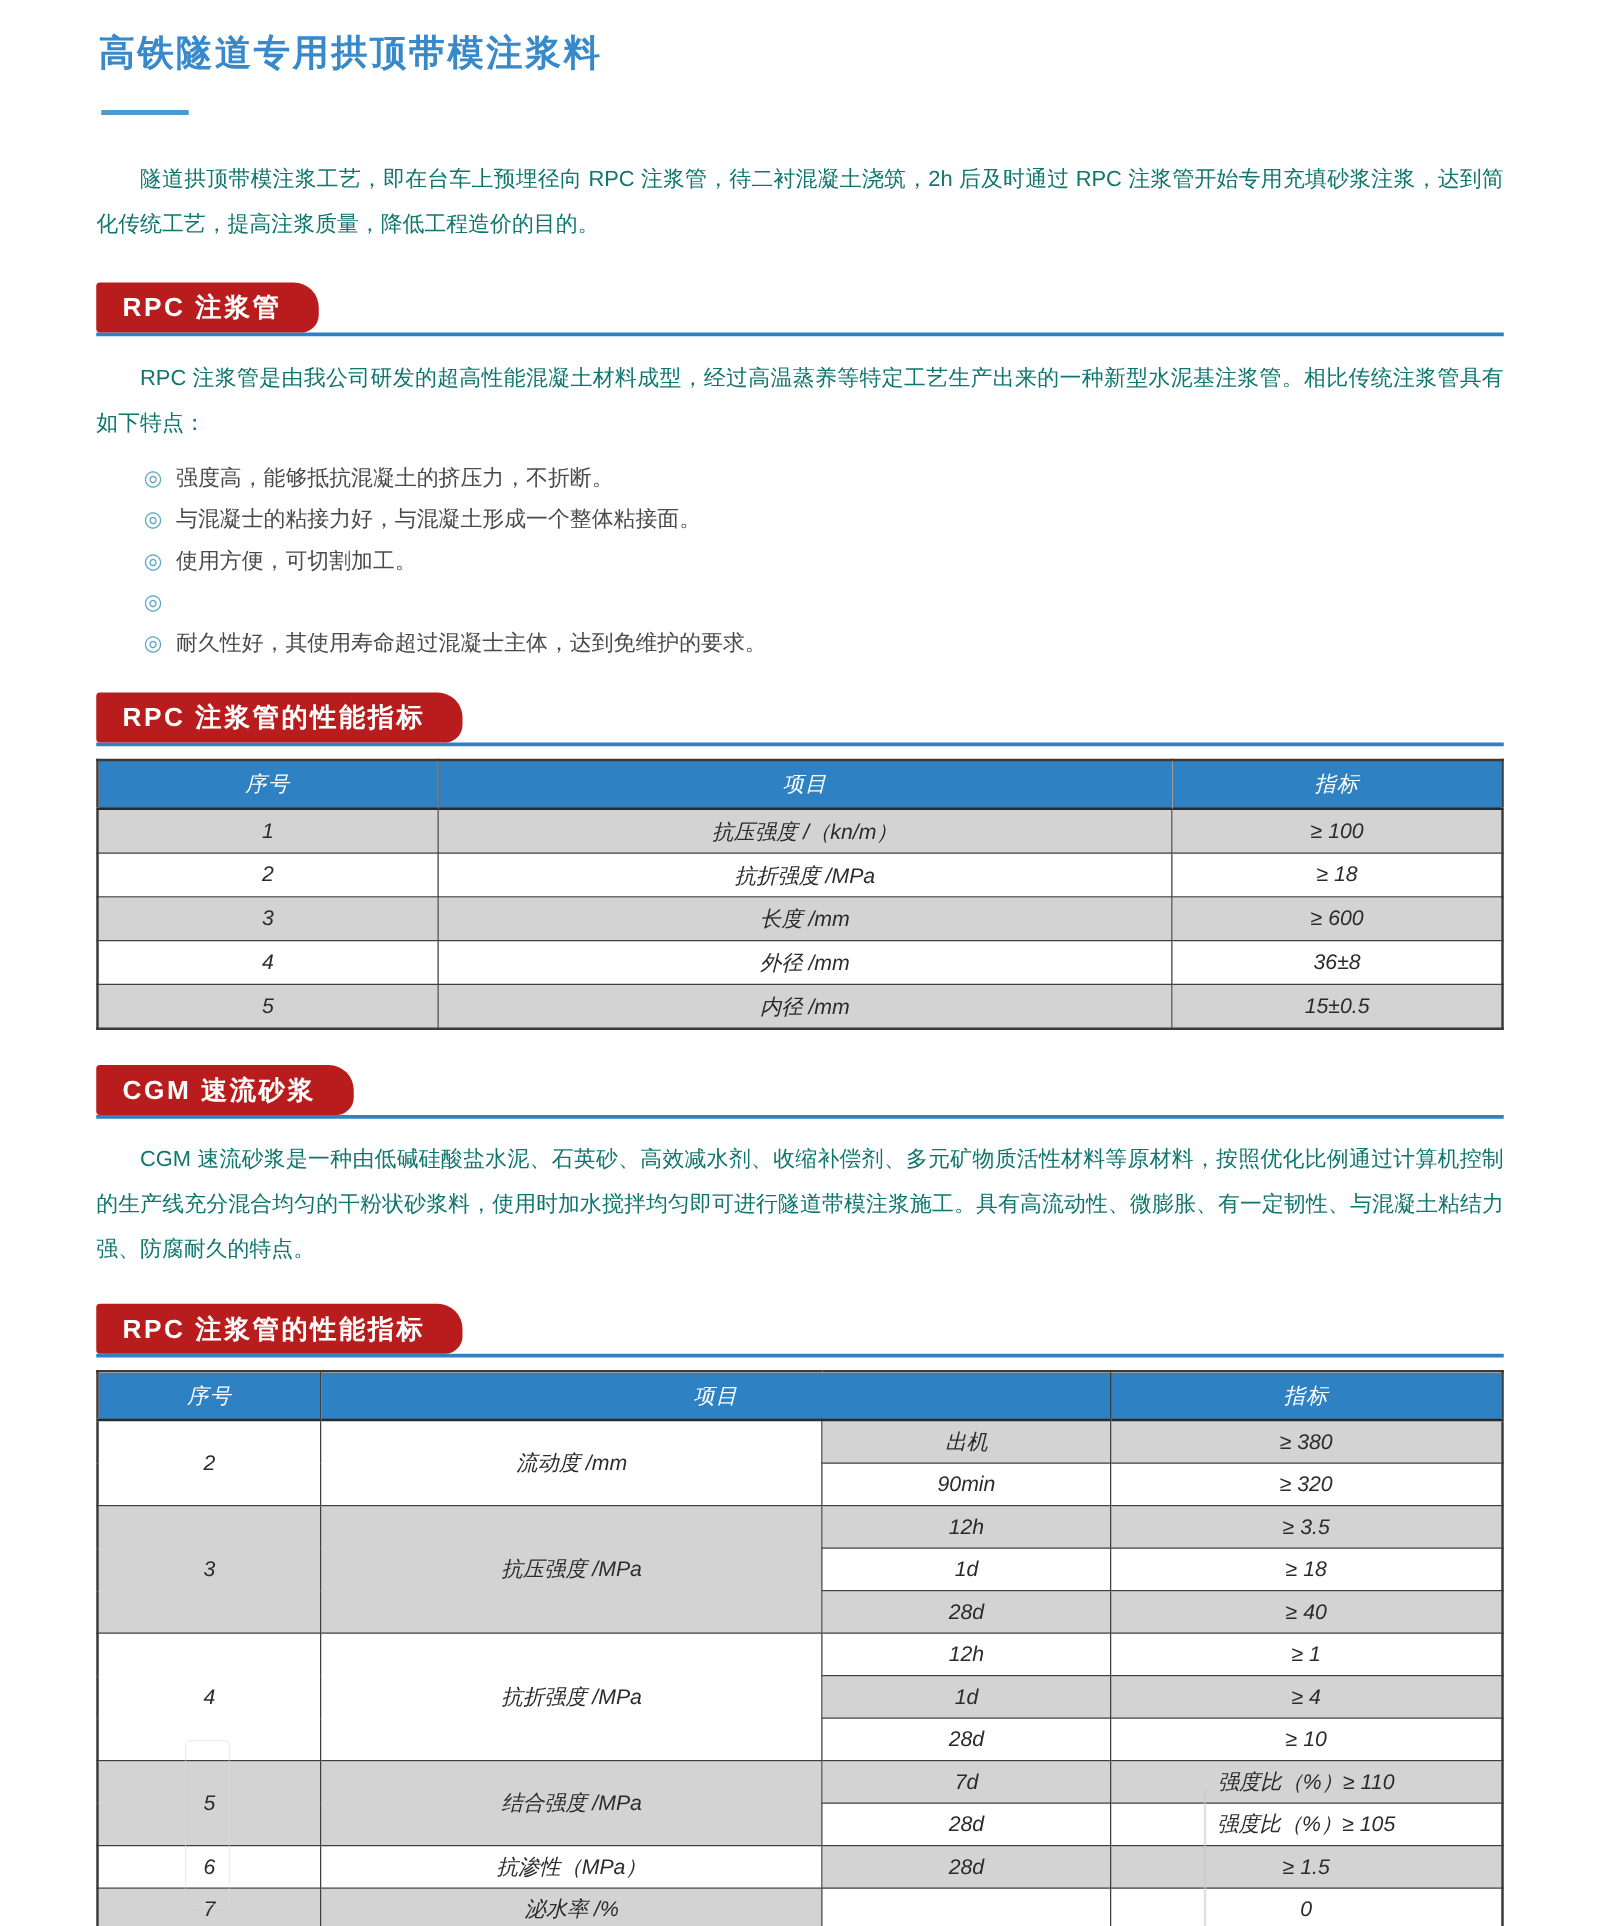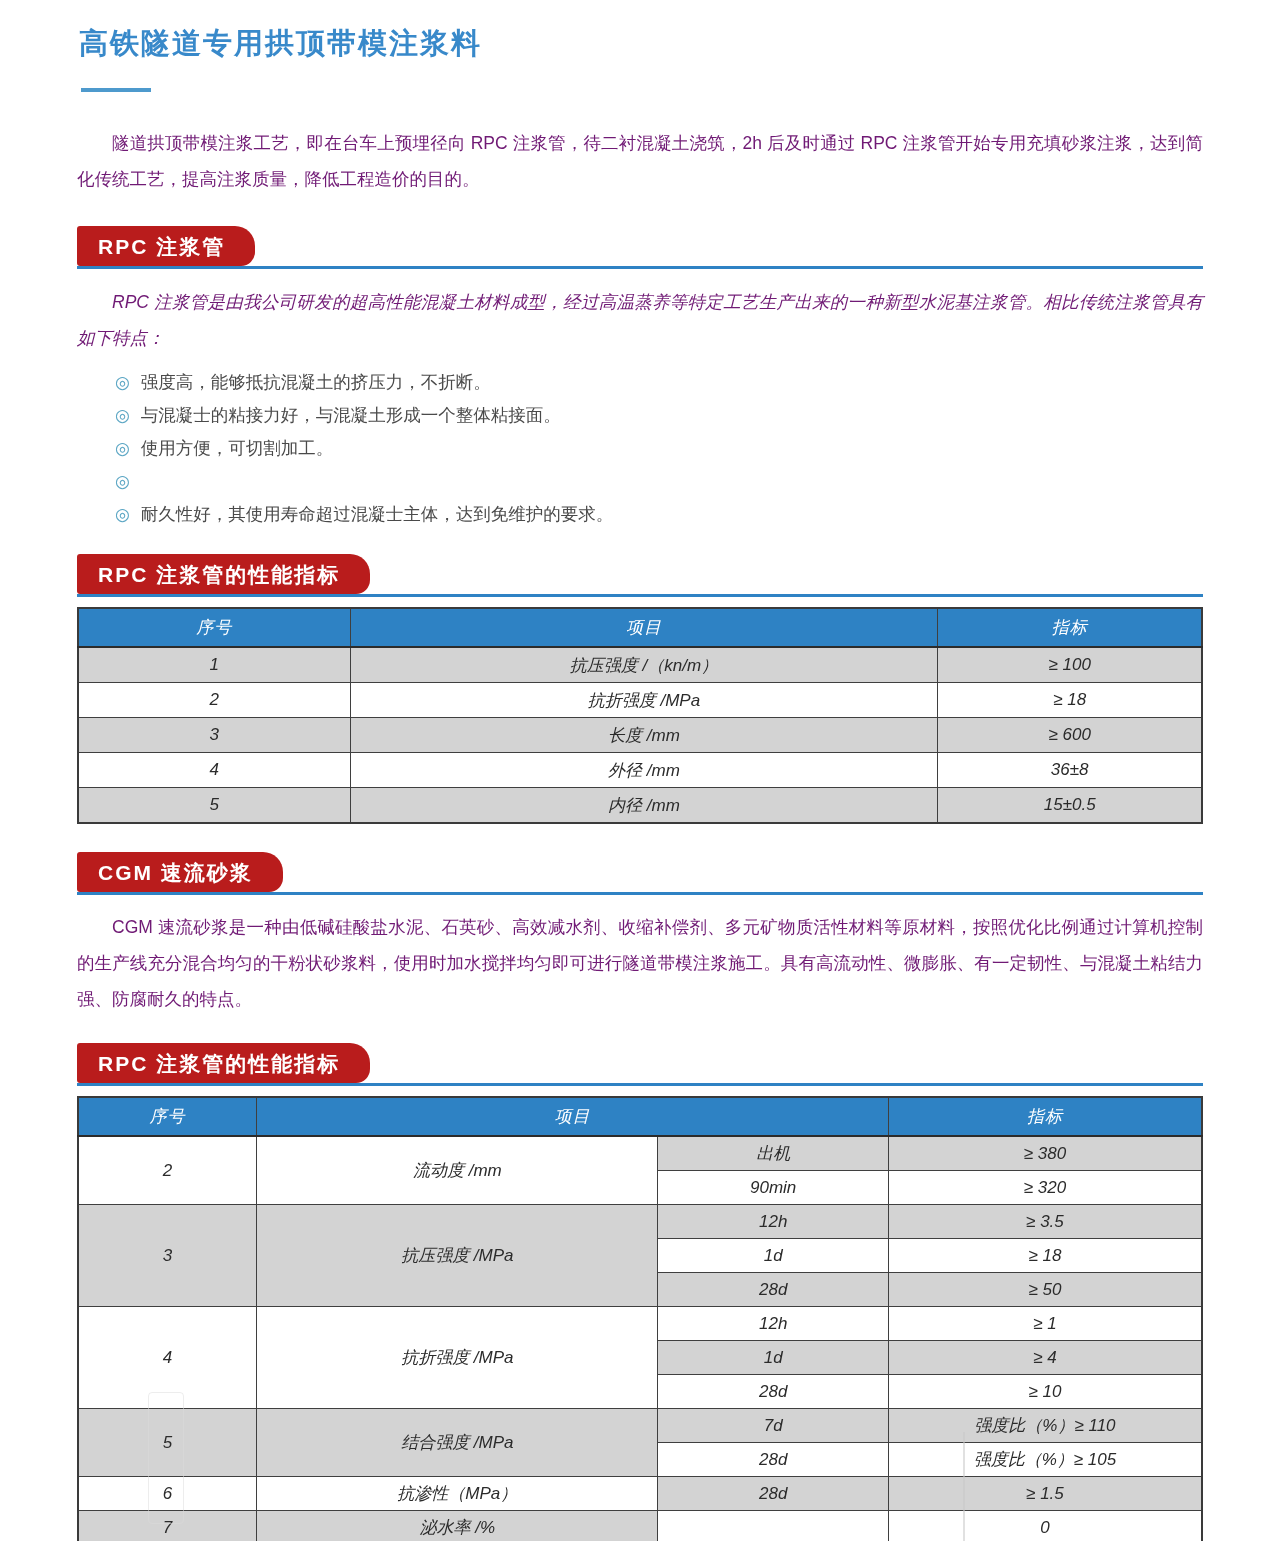--- a/index.html
+++ b/index.html
@@ -10,21 +10,21 @@
   }
   .page{padding:0 77px;position:relative;}
 
   .page-title{
     margin:26px 0 0 2px;font-size:29px;font-weight:700;
     color:#3889CA;letter-spacing:2px;line-height:34px;
   }
   .title-underline{width:70px;height:4px;background:#4E9ACD;margin:28px 0 0 4px;}
 
   .para{
-    font-size:17.5px;line-height:36px;color:#701a75;
+    font-size:17.5px;line-height:36px;color:#0f766e;
     text-indent:2em;margin:0;text-align:justify;
   }
   .intro{margin-top:33px;}
 
   .badge-row{border-bottom:3px solid #2E82C4;line-height:0;}
   .badge{
     display:inline-block;background:#b91c1c;color:#ffffff;
     font-size:21px;font-weight:700;letter-spacing:2px;
     line-height:25px;padding:8px 30px 7px 21px;
     border-radius:3px 20px 14px 3px;
@@ -64,21 +64,21 @@
 <div class="page">
 
   <h1 class="page-title">高铁隧道专用拱顶带模注浆料</h1>
   <div class="title-underline"></div>
 
   <p class="para intro">隧道拱顶带模注浆工艺，即在台车上预埋径向 RPC 注浆管，待二衬混凝土浇筑，2h 后及时通过 RPC 注浆管开始专用充填砂浆注浆，达到简化传统工艺，提高注浆质量，降低工程造价的目的。</p>
 
   <div class="badge-row mt-sec">
     <span class="badge">RPC 注浆管</span>
   </div>
-  <p class="para" style="margin-top:15px;font-style:italic;">RPC 注浆管是由我公司研发的超高性能混凝土材料成型，经过高温蒸养等特定工艺生产出来的一种新型水泥基注浆管。相比传统注浆管具有如下特点：</p>
+  <p class="para" style="margin-top:15px;">RPC 注浆管是由我公司研发的超高性能混凝土材料成型，经过高温蒸养等特定工艺生产出来的一种新型水泥基注浆管。相比传统注浆管具有如下特点：</p>
 
   <ul class="features">
     <li>
       <span class="ring">◎</span>
       <span>强度高，能够抵抗混凝土的挤压力，不折断。</span>
     </li>
     <li>
       <span class="ring">◎</span>
       <span>与混凝士的粘接力好，与混凝土形成一个整体粘接面。</span>
     </li>
@@ -184,21 +184,21 @@
           <td rowspan="3" class="g">抗压强度 /MPa</td>
           <td class="g">12h</td>
           <td class="g">≥ 3.5</td>
         </tr>
         <tr>
           <td>1d</td>
           <td>≥ 18</td>
         </tr>
         <tr>
           <td class="g">28d</td>
-          <td class="g">≥ 50</td>
+          <td class="g">≥ 40</td>
         </tr>
 
         <tr>
           <td rowspan="3">4</td>
           <td rowspan="3">抗折强度 /MPa</td>
           <td>12h</td>
           <td>≥ 1</td>
         </tr>
         <tr>
           <td class="g">1d</td>

